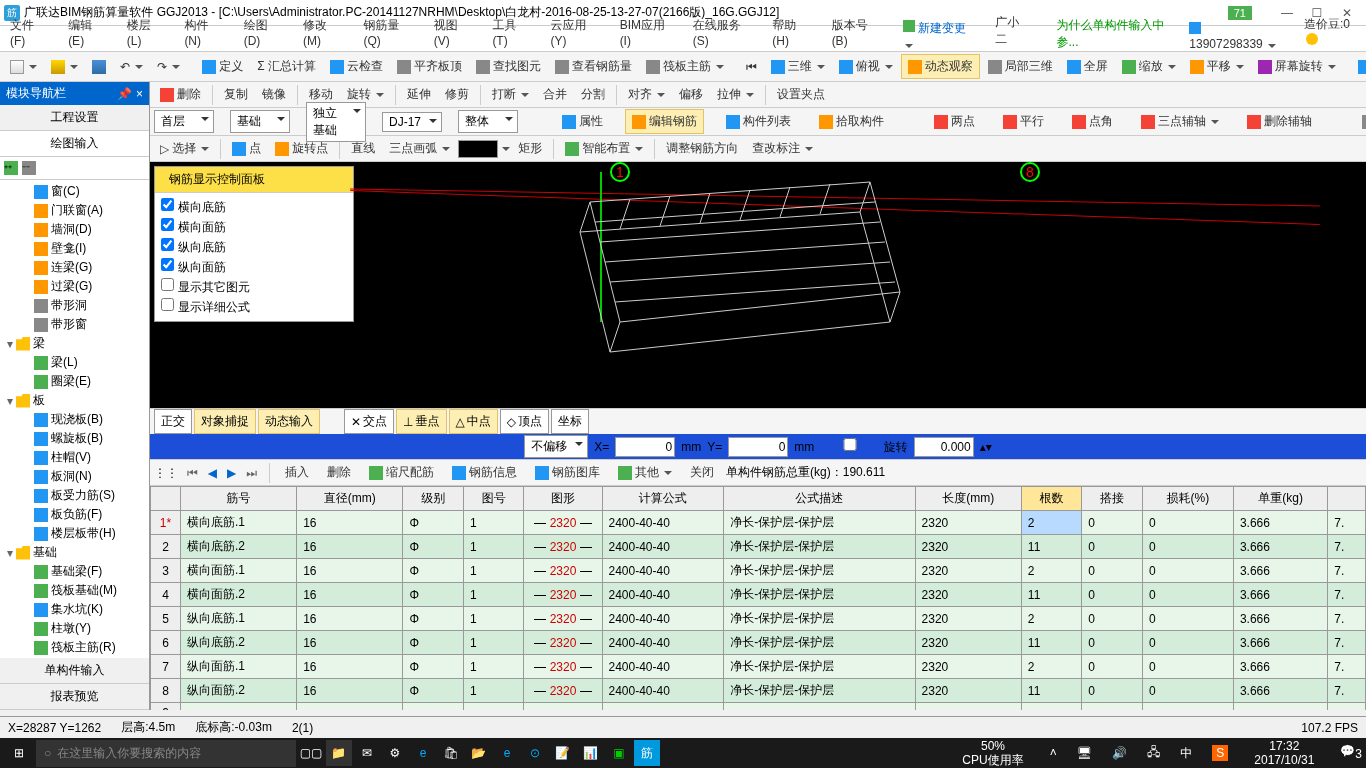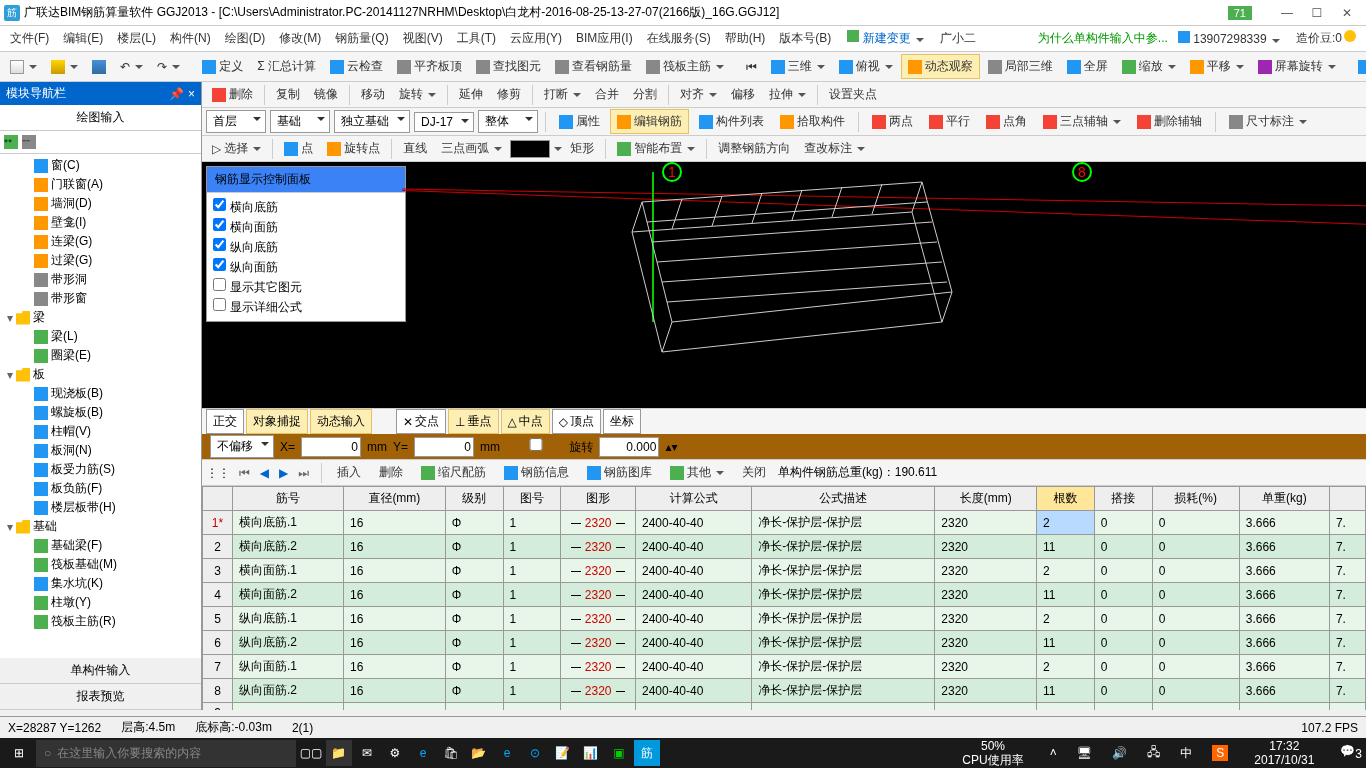--- a/index.html
+++ b/index.html
@@ -2,62 +2,62 @@
 <html><head>
 <meta charset="utf-8">
 <style>
 *{margin:0;padding:0;box-sizing:border-box;font-family:"Microsoft YaHei",SimSun,sans-serif;font-size:12px}
 body{width:1366px;height:768px;overflow:hidden;background:#f0f0f0;position:relative}
 .titlebar{height:26px;background:#fff;display:flex;align-items:center;padding:0 4px;border-bottom:1px solid #ccc}
 .titlebar .app-icon{width:16px;height:16px;background:#2e9fd8;border-radius:2px;margin-right:4px;display:flex;align-items:center;justify-content:center;color:#fff;font-size:10px}
 .titlebar .title{flex:1;color:#000000}
 .titlebar .badge{background:#4caf50;color:#fff;padding:1px 6px;border-radius:0;font-size:11px;margin-right:20px}
 .titlebar .wbtn{width:30px;height:20px;display:flex;align-items:center;justify-content:center;color:#555;cursor:pointer}
-.menubar{height:26px;background:#fff;display:flex;align-items:center;padding:0 4px;border-bottom:1px solid #ccc;gap:2px}
+.menubar{height:26px;background:#fff;display:flex;align-items:flex-end;padding:0 4px;border-bottom:1px solid #ccc;gap:12px}
 .menubar .mi{padding:3px 6px;color:#333;cursor:pointer}
 .menubar .spacer{flex:1}
 .menubar .link{color:#0066cc;padding:0 8px}
 .menubar .green{color:#009900}
 .menubar .phone{color:#333;padding:0 8px}
 .menubar .bean-icon{width:12px;height:12px;display:inline-block;background:#ffc107;border-radius:50%;margin-left:2px}
 .toolbar{height:30px;background:#f5f5f5;display:flex;align-items:center;padding:0 4px;border-bottom:1px solid #ccc;gap:2px}
 .tbtn{padding:3px 6px;display:flex;align-items:center;gap:3px;color:#333;cursor:pointer;white-space:nowrap}
 .tbtn .ico{width:14px;height:14px;display:inline-block}
 .sep{width:1px;height:20px;background:#ccc;margin:0 3px}
 .dd{display:inline-block;border-left:4px solid transparent;border-right:4px solid transparent;border-top:4px solid #555;margin-left:2px}
 .main{display:flex;height:calc(100% - 140px)}
-.sidepanel{width:202px;background:#fff;border-right:1px solid #999;display:flex;flex-direction:column}
+.sidepanel{width:150px;background:#fff;border-right:1px solid #999;display:flex;flex-direction:column}
 .sidehead{background:#0066cc;color:#fff;padding:3px 6px;display:flex;align-items:center;justify-content:space-between}
 .sidetab{padding:4px;text-align:center;border-bottom:1px solid #ccc;background:#f0f0f0;cursor:pointer}
 .tree{flex:1;overflow:auto;padding:2px}
 .tree-toolbar{padding:4px;border-bottom:1px solid #ccc;display:flex;gap:4px}
 .tree-toolbar span{width:14px;height:14px;display:inline-block;cursor:pointer}
 .tnode{display:flex;align-items:center;padding:1px 2px;cursor:pointer;white-space:nowrap}
 .tnode .exp{width:12px;text-align:center;color:#666}
 .tnode .ticon{width:14px;height:14px;margin-right:3px;display:inline-block}
 .indent2{padding-left:32px}
 .content{flex:1;display:flex;flex-direction:column;overflow:hidden}
 .edittb{height:26px;background:#f5f5f5;border-bottom:1px solid #ccc;display:flex;align-items:center;padding:0 4px;gap:2px}
-.seltb{height:28px;background:#f5f5f5;border-bottom:1px solid #ccc;display:flex;align-items:center;padding:0 4px;gap:4px}
+.seltb{height:28px;background:#f5f5f5;border-bottom:1px solid #ccc;display:flex;align-items:center;padding:0 4px;gap:16px}
 .sel-combo{border:1px solid #999;padding:2px 20px 2px 6px;background:#fff;position:relative;min-width:60px}
 .sel-combo::after{content:"";position:absolute;right:4px;top:6px;border-left:4px solid transparent;border-right:4px solid transparent;border-top:4px solid #333}
 .tbtn.active{background:#fdeeb3;border:1px solid #e5c365}
 .drawtb{height:26px;background:#f5f5f5;border-bottom:1px solid #ccc;display:flex;align-items:center;padding:0 4px;gap:2px}
 .colorbox{width:40px;height:18px;border:1px solid #999;background:#000}
 .viewport{flex:1;background:#000;position:relative;overflow:hidden}
 .panel3d{position:absolute;left:4px;top:4px;width:200px;background:#fff;border:1px solid #999}
-.panel3d .phead{background:#3b82f6;padding:4px 8px;border-bottom:1px solid #ccc}
+.panel3d .phead{background:#fde047;padding:4px 14px;border-bottom:1px solid #ccc}
 .panel3d .pbody{padding:4px}
 .panel3d label{display:block;padding:1px 2px}
 .panel3d input[type=checkbox]{margin-right:4px}
 .marker{position:absolute;color:#f00;font-size:14px;border:2px solid #0f0;border-radius:50%;width:20px;height:20px;display:flex;align-items:center;justify-content:center}
 .snapbar{height:26px;background:#f5f5f5;border-top:1px solid #ccc;display:flex;align-items:center;padding:0 4px;gap:2px}
 .snapbtn{padding:3px 6px;border:1px solid #999;background:#fff;cursor:pointer;display:flex;align-items:center;gap:2px}
 .snapbtn.on{background:#fdeeb3;border-color:#e5c365}
-.coordbar{height:26px;background:#a16207;border-bottom:1px solid #ccc;display:flex;align-items:center;gap:6px;padding:0 8px}
+.coordbar{height:26px;background:#1d4ed8;border-bottom:1px solid #ccc;display:flex;align-items:center;justify-content:center;gap:6px;padding:0 8px}
 .coordbar input{width:60px;border:1px solid #999;padding:2px;text-align:right}
 .tablebar{height:26px;background:#f5f5f5;border-bottom:1px solid #ccc;display:flex;align-items:center;padding:0 4px;gap:6px}
 .tablebar .nav{display:flex;gap:4px}
 .tablebar .nav span{cursor:pointer;color:#666;padding:0 3px}
 .tablewrap{flex:0 0 224px;overflow:auto;background:#fff}
 table{border-collapse:collapse;width:100%}
 th,td{border:1px solid #999;padding:3px 6px;text-align:left;background:#fff}
 th{background:#eee;text-align:center;font-weight:normal}
 th.hl{background:#ffe699}
 td.rh{background:#eee;text-align:center;width:30px}
@@ -212,20 +212,21 @@
     </span>
 </div>
 
 <div class="main">
 
   <div class="sidepanel">
     <div class="sidehead">
       <span>模块导航栏</span>
       <span>📌 ×</span>
     </div>
+    <div class="sidetab">工程设置</div>
     <div class="sidetab" style="background:#fff">绘图输入</div>
     <div class="tree-toolbar">
       <span class="ico ico-green">⁺⁺</span>
       <span class="ico ico-gray">⁻⁻</span>
     </div>
     <div class="tree">
       <div class="tnode indent2">
           <span class="ticon ico-blue"></span>
           <span>窗(C)</span>
         </div>

